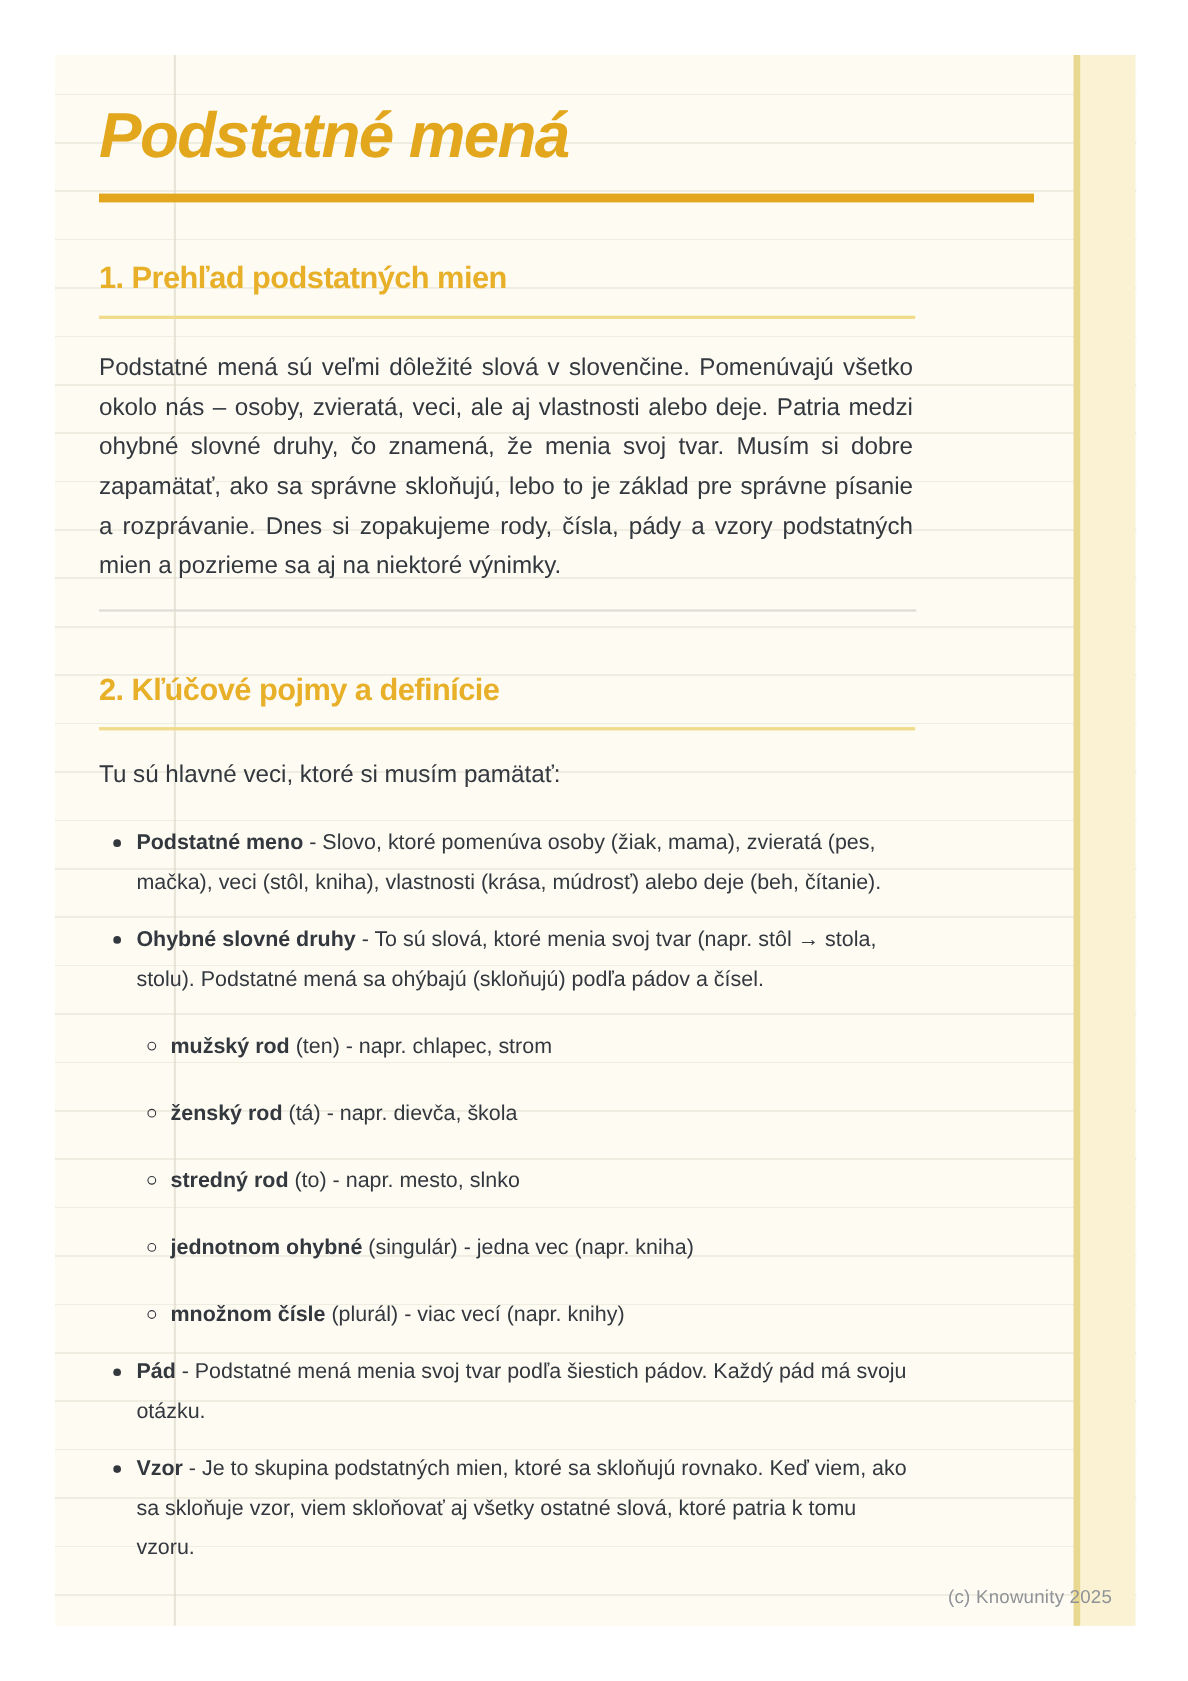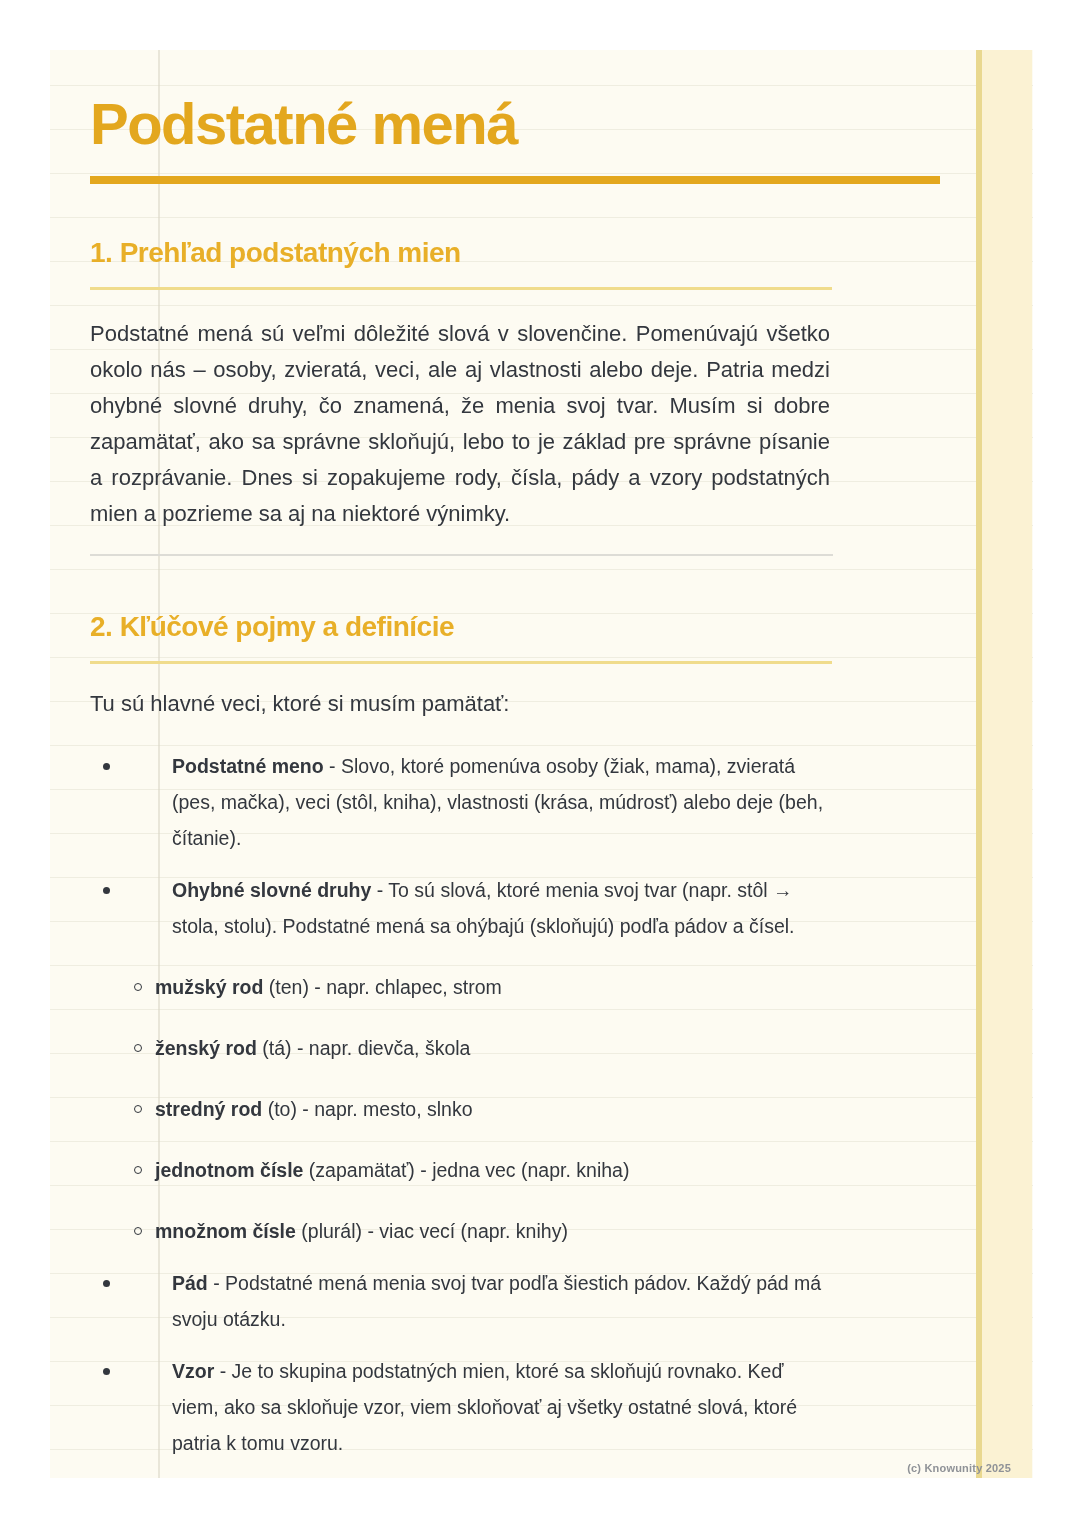--- a/index.html
+++ b/index.html
@@ -28,21 +28,21 @@
   .band {
     position: absolute; right: 1px; top: 0; height: 100%; width: 56px;
     background: #FBF2D3; border-left: 6px solid #E9D88F; z-index: 1;
   }
 
   .content { position: relative; z-index: 2; padding: 0 0 0 40px; width: 820px; }
 
   h1.title {
     margin-top: 44px;
     font-size: 58px; line-height: 60px; font-weight: 700;
-    letter-spacing: -1.5px; color: #E3A71E;
+    letter-spacing: -1.5px; color: #E3A71E; font-style: italic;
   }
   .title-rule { margin-top: 22px; width: 850px; height: 8px; background: #E3A71E; }
 
   h2.section-heading {
     font-size: 28px; line-height: 42px; font-weight: 700;
     letter-spacing: -0.5px; color: #E8AF28;
   }
   .sec1 h2 { margin-top: 48px; }
   .sec2 h2 { margin-top: 50px; }
   .h2-rule { margin-top: 13px; width: 742px; height: 3px; background: #F0DC8C; }
@@ -51,41 +51,41 @@
     margin-top: 26px; width: 740px;
     font-size: 22px; line-height: 36px; color: #33373E;
     text-align: justify;
   }
   .intro { margin-top: 22px; text-align: left; }
 
   .divider { margin-top: 22px; width: 743px; height: 2px; background: #DDDCD6; }
 
   .list { margin-top: 26px; width: 740px; }
   .li { display: flex; align-items: flex-start; }
-  .li-top { margin-bottom: 16px; gap: 48px; }
+  .li-top { margin-bottom: 16px; }
   .dot {
     flex: none; width: 7px; height: 7px; border-radius: 50%;
     background: #33373E; margin: 15px 14px 0 13px;
   }
   .circle {
     flex: none; width: 8px; height: 8px; border-radius: 50%;
     border: 1.6px solid #33373E; background: transparent;
     margin: 14px 13px 0 12px;
   }
   .li-text {
     flex: 1; font-size: 19.5px; line-height: 36px; color: #33373E;
   }
   .sublist { margin: 6px 0 16px 32px; }
   .sublist .li { margin-bottom: 8px; margin-top: 25px; }
   .seg-b { font-weight: 700; }
   .seg-i { }
 
   .footer {
-    position: absolute; right: 22px; bottom: 4px; z-index: 3;
-    font-size: 11px; color: #8F9297; letter-spacing: 0.2px; font-weight: bold;
+    position: absolute; right: 22px; bottom: 16px; z-index: 3;
+    font-size: 17px; color: #8F9297; letter-spacing: 0.2px;
   }
 </style>
 </head>
 <body>
 
 <div class="canvas">
   <div class="page">
     <div class="margin-vline"></div>
     <div class="band"></div>
 
@@ -132,21 +132,21 @@
                 <span class="circle"></span>
                 <div class="li-text"><span class="seg-b">stredný rod</span><span> (to) - napr. </span><span class="seg-i">mesto</span><span>, </span><span class="seg-i">slnko</span></div>
               </div>
             </div>
           </div>
 
           <div>
             <div class="sublist">
               <div class="li">
                 <span class="circle"></span>
-                <div class="li-text"><span class="seg-b">jednotnom čísle</span><span> (zapamätať) - jedna vec (napr. </span><span class="seg-i">kniha</span><span>)</span></div>
+                <div class="li-text"><span class="seg-b">jednotnom ohybné</span><span> (singulár) - jedna vec (napr. </span><span class="seg-i">kniha</span><span>)</span></div>
               </div>
               <div class="li">
                 <span class="circle"></span>
                 <div class="li-text"><span class="seg-b">množnom čísle</span><span> (plurál) - viac vecí (napr. </span><span class="seg-i">knihy</span><span>)</span></div>
               </div>
             </div>
           </div>
 
           <div class="li li-top">
             <span class="dot"></span>

